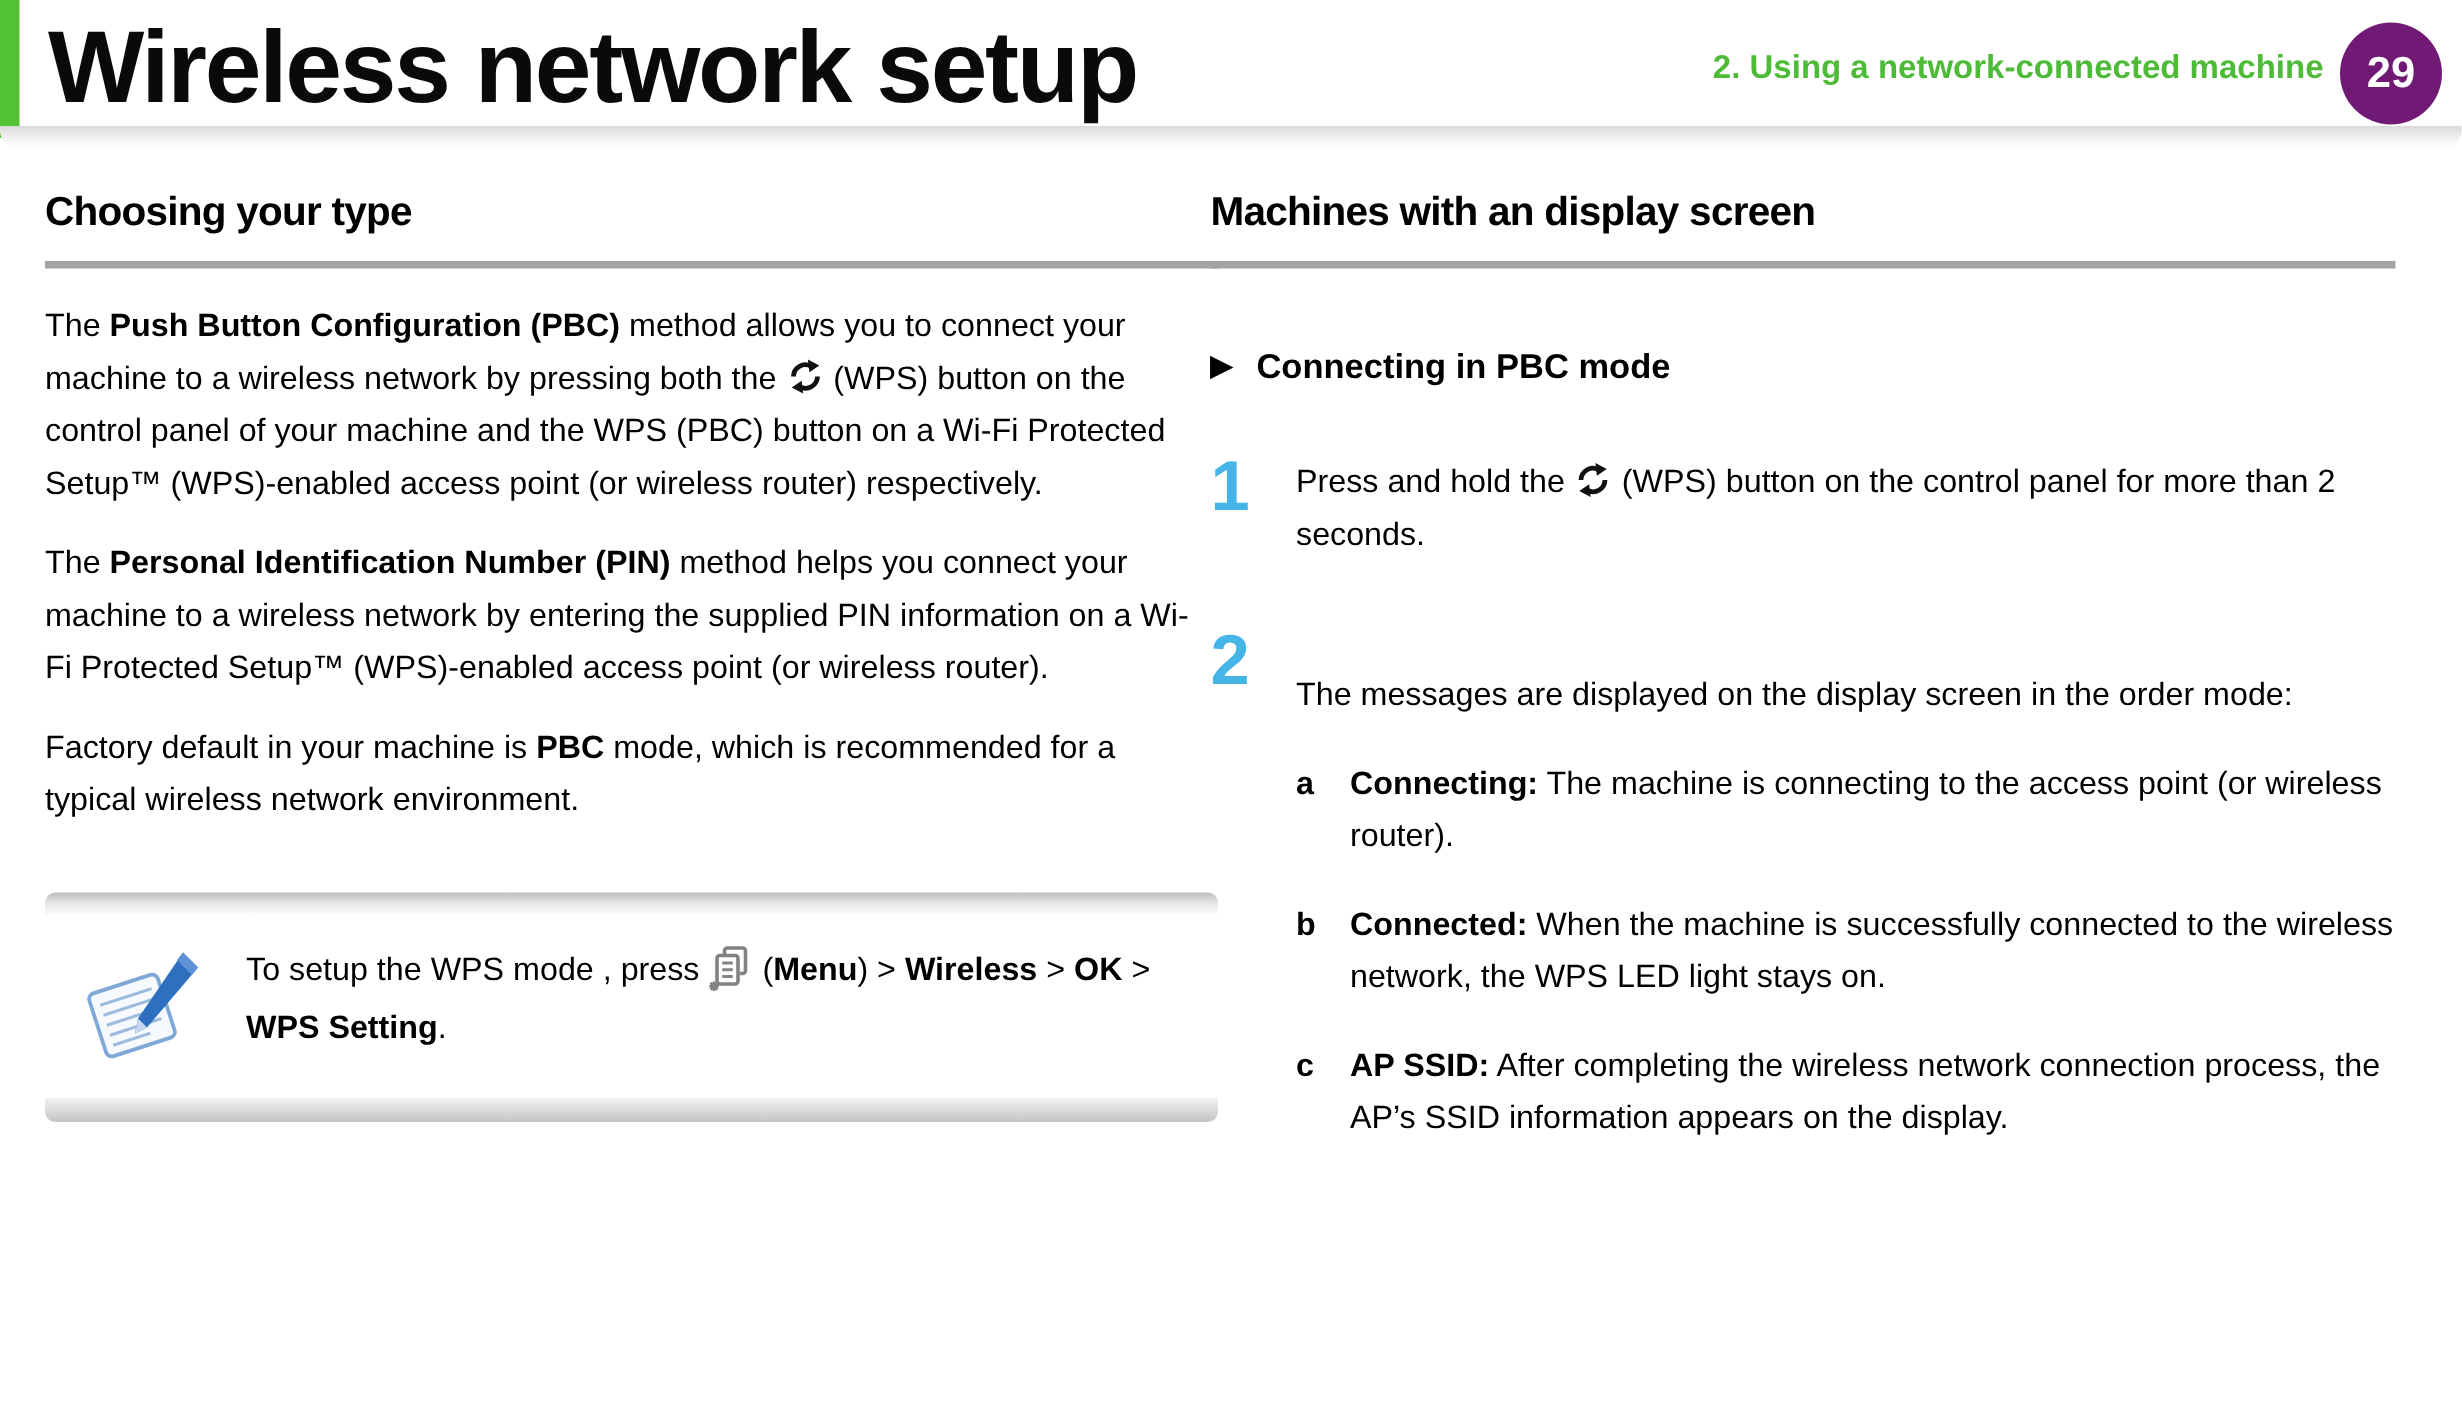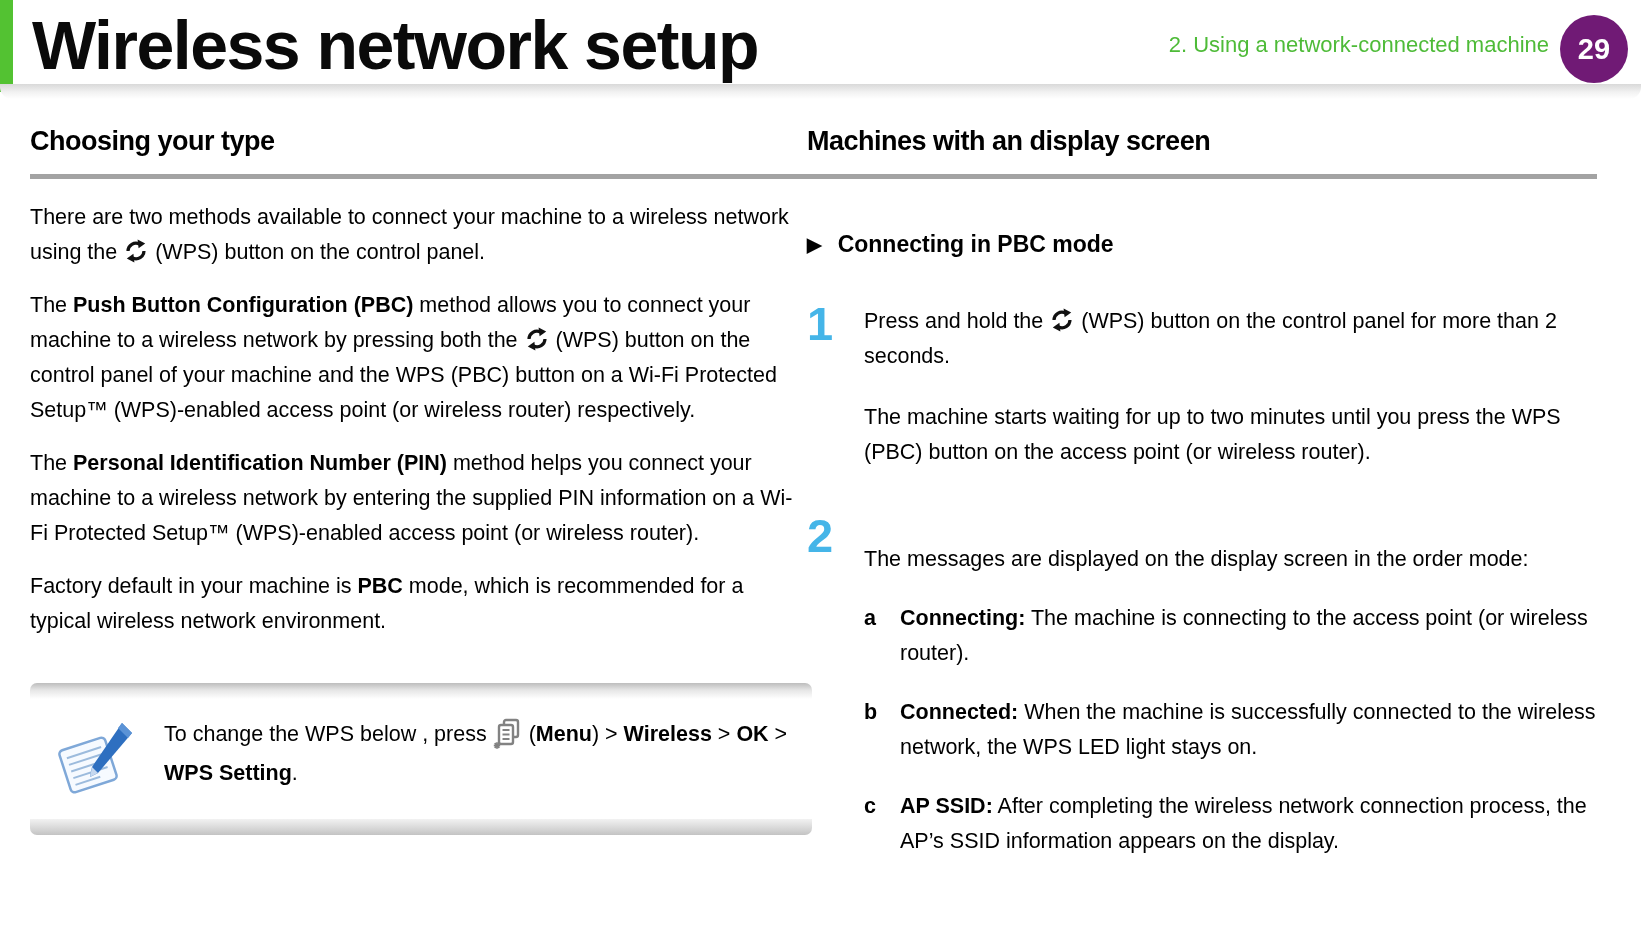--- a/index.html
+++ b/index.html
@@ -12,21 +12,21 @@
 
   
   .header{position:absolute;top:0;left:0;width:100%;height:96px;}
   .green-bar{position:absolute;left:0;top:0;width:13px;height:92px;background:#53C232;}
   .page-title{
     position:absolute;left:32px;top:6px;margin:0;
     font-size:68px;font-weight:700;letter-spacing:-1.5px;color:#0a0a0a;
   }
   .chapter-label{
     position:absolute;right:92px;top:32px;
-    font-size:22px;font-weight:400;color:#4EBB38;white-space:nowrap;
+    font-size:22px;font-weight:700;color:#4EBB38;white-space:nowrap;
   }
   .page-badge{
     position:absolute;left:1560px;top:15px;width:68px;height:68px;border-radius:50%;
     background:#701a75;color:#fff;font-size:29px;font-weight:700;
     display:flex;align-items:center;justify-content:center;
   }
   .header-shadow{
     position:absolute;left:0;top:84px;width:100%;height:15px;
     background:linear-gradient(180deg,#d9d9d9 0%,#f2f2f2 55%,#ffffff 100%);
     border-radius:0 0 12px 12px;
@@ -87,26 +87,20 @@
     <div class="green-bar"></div>
     <h1 class="page-title">Wireless network setup</h1>
     <div class="chapter-label">2.  Using a network-connected machine</div>
     <div class="page-badge">29</div>
     <div class="header-shadow"></div>
   </div>
 
   <section class="col col-left">
     <h2 class="section-heading">Choosing your type</h2>
 
-    <p class="body-text para"><span>There are two methods available to connect your machine to a wireless network using the </span><svg class="inline-icon" viewBox="0 0 26 26" xmlns="http://www.w3.org/2000/svg">
-    <path d="M5 13 A 8 8 0 0 1 16.5 6.0" fill="none" stroke="#111" stroke-width="3.2"></path>
-    <polygon points="14.6,1.6 22.2,5.6 15.6,10.2" fill="#111"></polygon>
-    <path d="M21 13 A 8 8 0 0 1 9.5 20.0" fill="none" stroke="#111" stroke-width="3.2"></path>
-    <polygon points="11.4,24.4 3.8,20.4 10.4,15.8" fill="#111"></polygon>
-  </svg><span> (WPS) button on the control panel.</span></p>
     <p class="body-text para"><span>The </span><span class="bold">Push Button Configuration (PBC)</span><span> method allows you to connect your machine to a wireless network by pressing both the </span><svg class="inline-icon" viewBox="0 0 26 26" xmlns="http://www.w3.org/2000/svg">
     <path d="M5 13 A 8 8 0 0 1 16.5 6.0" fill="none" stroke="#111" stroke-width="3.2"></path>
     <polygon points="14.6,1.6 22.2,5.6 15.6,10.2" fill="#111"></polygon>
     <path d="M21 13 A 8 8 0 0 1 9.5 20.0" fill="none" stroke="#111" stroke-width="3.2"></path>
     <polygon points="11.4,24.4 3.8,20.4 10.4,15.8" fill="#111"></polygon>
   </svg><span> (WPS) button on the control panel of your machine and the WPS (PBC) button on a Wi-Fi Protected Setup™ (WPS)-enabled access point (or wireless router) respectively.</span></p>
     <p class="body-text para"><span>The </span><span class="bold">Personal Identification Number (PIN)</span><span> method helps you connect your machine to a wireless network by entering the supplied PIN information on a Wi-Fi Protected Setup™ (WPS)-enabled access point (or wireless router).</span></p>
     <p class="body-text para"><span>Factory default in your machine is </span><span class="bold">PBC</span><span> mode, which is recommended for a typical wireless network environment.</span></p>
 
     <div class="notebox">
@@ -122,21 +116,21 @@
               <line x1="18" y1="52" x2="54" y2="52" stroke="#9cbbdd" stroke-width="2"></line>
               <line x1="18" y1="59" x2="44" y2="59" stroke="#9cbbdd" stroke-width="2"></line>
             </g>
             <g>
               <polygon points="70,2 80,12 46,52 38,56 40,46" fill="#2e6fc0"></polygon>
               <polygon points="38,56 40,46 46,52" fill="#c6d8ef"></polygon>
               <polygon points="70,2 80,12 76,17 66,7" fill="#5b93d6"></polygon>
             </g>
           </svg>
         </span>
-        <p class="nb-text"><span>To change the WPS below , press </span><svg class="inline-icon menu" viewBox="0 0 30 33" xmlns="http://www.w3.org/2000/svg">
+        <p class="nb-text"><span>To setup the WPS mode , press </span><svg class="inline-icon menu" viewBox="0 0 30 33" xmlns="http://www.w3.org/2000/svg">
     <path d="M11 8 V5 a2 2 0 0 1 2-2 h10 a2 2 0 0 1 2 2 v13 a2 2 0 0 1-2 2 h-2" fill="none" stroke="#828282" stroke-width="2.4"></path>
     <rect x="6" y="8" width="14" height="19" rx="2" fill="#fff" stroke="#828282" stroke-width="2.4"></rect>
     <line x1="9.5" y1="13" x2="16.5" y2="13" stroke="#828282" stroke-width="2"></line>
     <line x1="9.5" y1="17.5" x2="16.5" y2="17.5" stroke="#828282" stroke-width="2"></line>
     <line x1="9.5" y1="22" x2="16.5" y2="22" stroke="#828282" stroke-width="2"></line>
     <g stroke="#828282" stroke-width="1.8">
       <line x1="0.8" y1="28.5" x2="7.2" y2="28.5"></line>
       <line x1="4" y1="25.3" x2="4" y2="31.7"></line>
       <line x1="1.7" y1="26.2" x2="6.3" y2="30.8"></line>
       <line x1="6.3" y1="26.2" x2="1.7" y2="30.8"></line>
@@ -157,21 +151,20 @@
 
     <div class="step">
       <div class="step-num">1</div>
       <div class="step-body body-text">
         <p><span>Press and hold the </span><svg class="inline-icon" viewBox="0 0 26 26" xmlns="http://www.w3.org/2000/svg">
     <path d="M5 13 A 8 8 0 0 1 16.5 6.0" fill="none" stroke="#111" stroke-width="3.2"></path>
     <polygon points="14.6,1.6 22.2,5.6 15.6,10.2" fill="#111"></polygon>
     <path d="M21 13 A 8 8 0 0 1 9.5 20.0" fill="none" stroke="#111" stroke-width="3.2"></path>
     <polygon points="11.4,24.4 3.8,20.4 10.4,15.8" fill="#111"></polygon>
   </svg><span> (WPS) button on the control panel for more than 2 seconds.</span></p>
-        <p class="sub"><span>The machine starts waiting for up to two minutes until you press the WPS (PBC) button on the access point (or wireless router).</span></p>
       </div>
     </div>
 
     <div class="step">
       <div class="step-num">2</div>
       <div class="step-body body-text">
         <p class="sub"><span>The messages are displayed on the display screen in the order mode:</span></p>
 
         <div class="sublist">
           <div class="sub-item">

